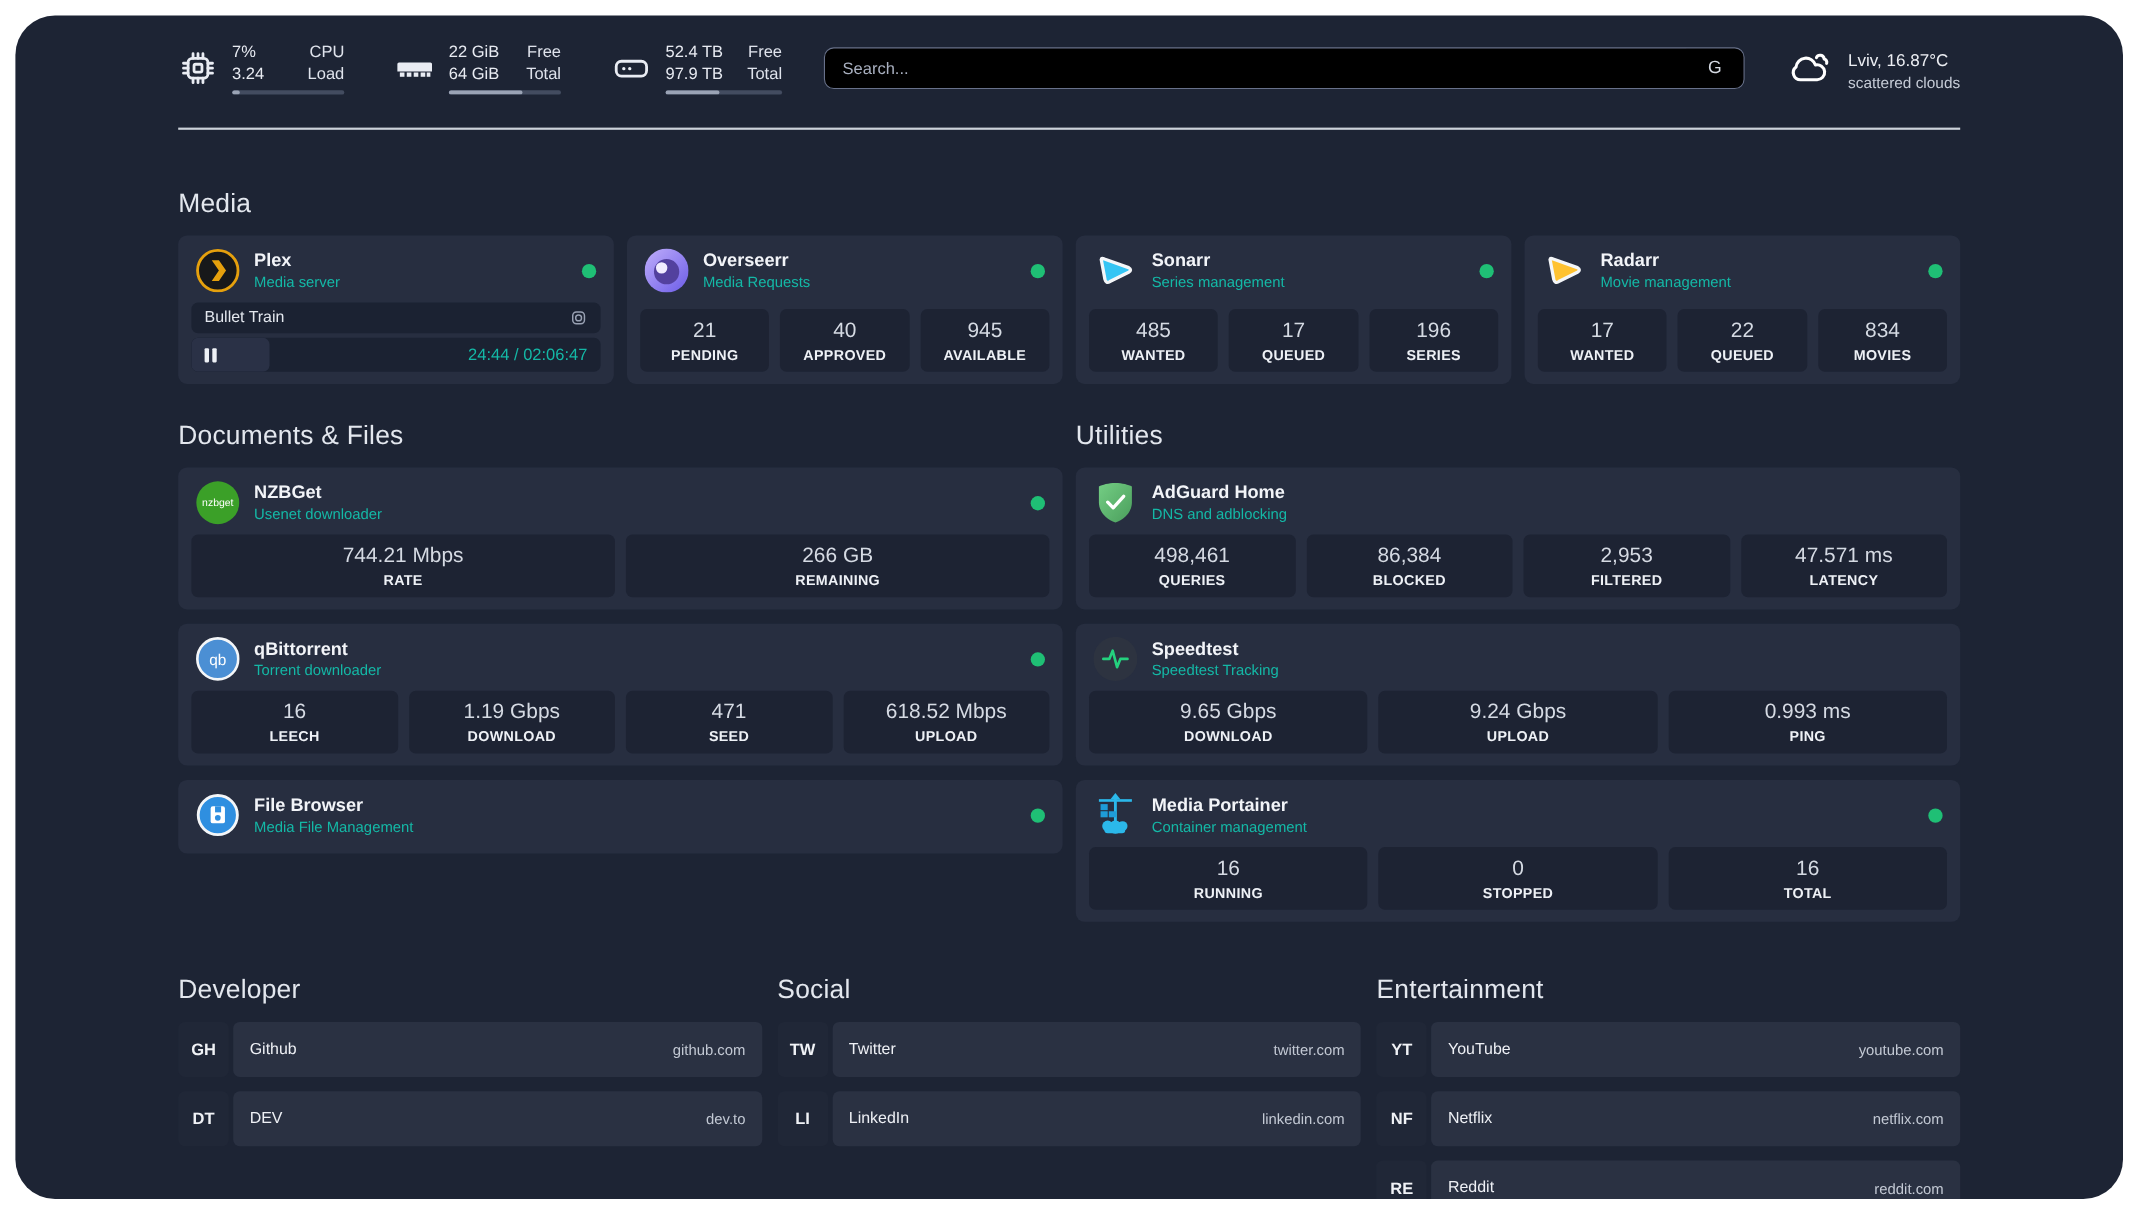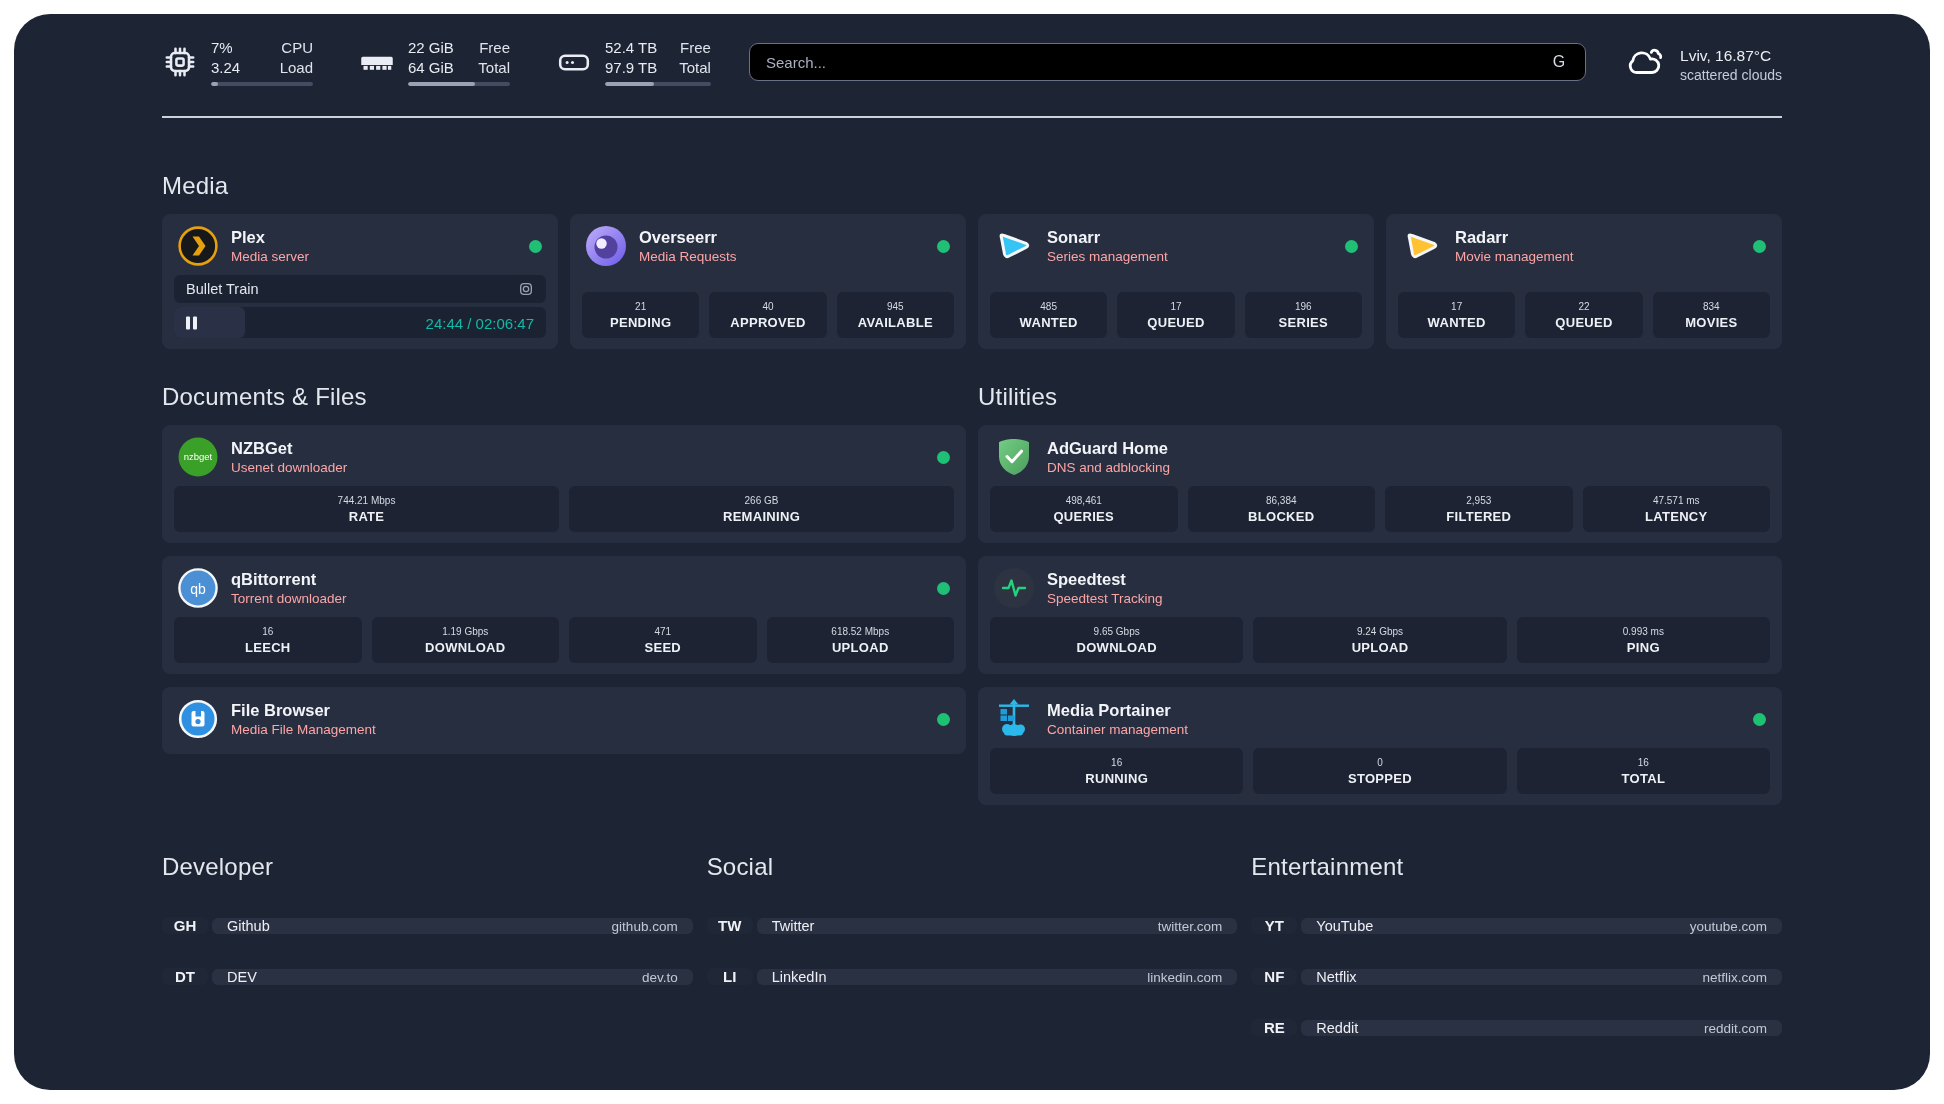--- a/index.html
+++ b/index.html
@@ -40,45 +40,45 @@
   .grid4 { display:grid; grid-template-columns:repeat(4,1fr); gap:12px; align-items:stretch; }
   .cols2 { display:grid; grid-template-columns:1fr 1fr; gap:12px; }
   .cols2 h2 { margin:34px 0 14px; }
   .stack { display:flex; flex-direction:column; gap:13px; }
 
   .card { background:#272e40; border-radius:8px; padding:8px 12px 11px; display:flex; flex-direction:column; }
   .card-head { display:flex; align-items:center; gap:13px; padding:4px 4px 9px; }
   .app-icon { width:40px; height:40px; flex:none; }
   .app-icon svg { width:100%; height:100%; display:block; }
   .svc-name { font-size:16.5px; font-weight:700; color:#f2f4f8; }
-  .svc-sub { font-size:13.5px; color:#fca5a5; margin-top:2px; }
+  .svc-sub { font-size:13.5px; color:#14b8a6; margin-top:2px; }
   .dot { width:13px; height:13px; border-radius:50%; background:#1fbf75; margin-left:auto; flex:none; }
 
   .stats { display:grid; grid-auto-flow:column; grid-auto-columns:1fr; gap:10px; margin-top:auto; }
   .stat { background:#1d2333; border-radius:6px; padding:9px 4px 8px; text-align:center; }
-  .stat-value { font-size:10px; color:#d5dae3; }
+  .stat-value { font-size:19px; color:#d5dae3; }
   .stat-label { font-size:13px; font-weight:700; color:#eef1f6; margin-top:3px; letter-spacing:.3px; }
 
   
   .player { margin-top:auto; }
   .player-row1 { display:flex; align-items:center; justify-content:space-between; background:#1b2232;
                  border-radius:6px; padding:6px 12px; font-size:14.5px; color:#e3e7ee; }
   .player-row2 { position:relative; height:31px; background:#1b2232; border-radius:6px; margin-top:4px; overflow:hidden; }
   .player-fill { position:absolute; left:0; top:0; bottom:0; background:#2a3146; border-radius:6px; }
   .pause-btn { position:absolute; left:12px; top:50%; transform:translateY(-50%); display:flex; gap:3.5px;
                background:none; border:none; cursor:pointer; padding:0; }
   .pause-btn span { width:3.5px; height:13px; background:#eef1f6; border-radius:1px; display:block; }
   .player-time { position:absolute; right:12px; top:50%; transform:translateY(-50%); font-size:15px;
                  color:#14b8a6; font-weight:500; }
 
   
   .cols3 { display:grid; grid-template-columns:repeat(3,1fr); gap:14px; margin-top:48px; }
   .cols3 h2 { margin-bottom:15px; }
   .bm-stack { display:flex; flex-direction:column; gap:13px; }
-  .bm-row { display:flex; gap:4px; height:38px; cursor:pointer;align-items:flex-end; }
+  .bm-row { display:flex; gap:4px; height:50px; cursor:pointer; }
   .bm-abbr { width:46px; flex:none; background:#202737; border-radius:6px; display:flex; align-items:center;
              justify-content:center; font-weight:700; font-size:15px; color:#f0f2f6; }
   .bm-main { flex:1; background:#2a3142; border-radius:6px; display:flex; justify-content:space-between;
              align-items:center; padding:0 15px; }
   .bm-name { color:#eef0f5; font-size:14.5px; font-weight:500; }
   .bm-domain { color:#c3c9d4; font-size:13.5px; }
 </style>
 </head>
 <body>
 

